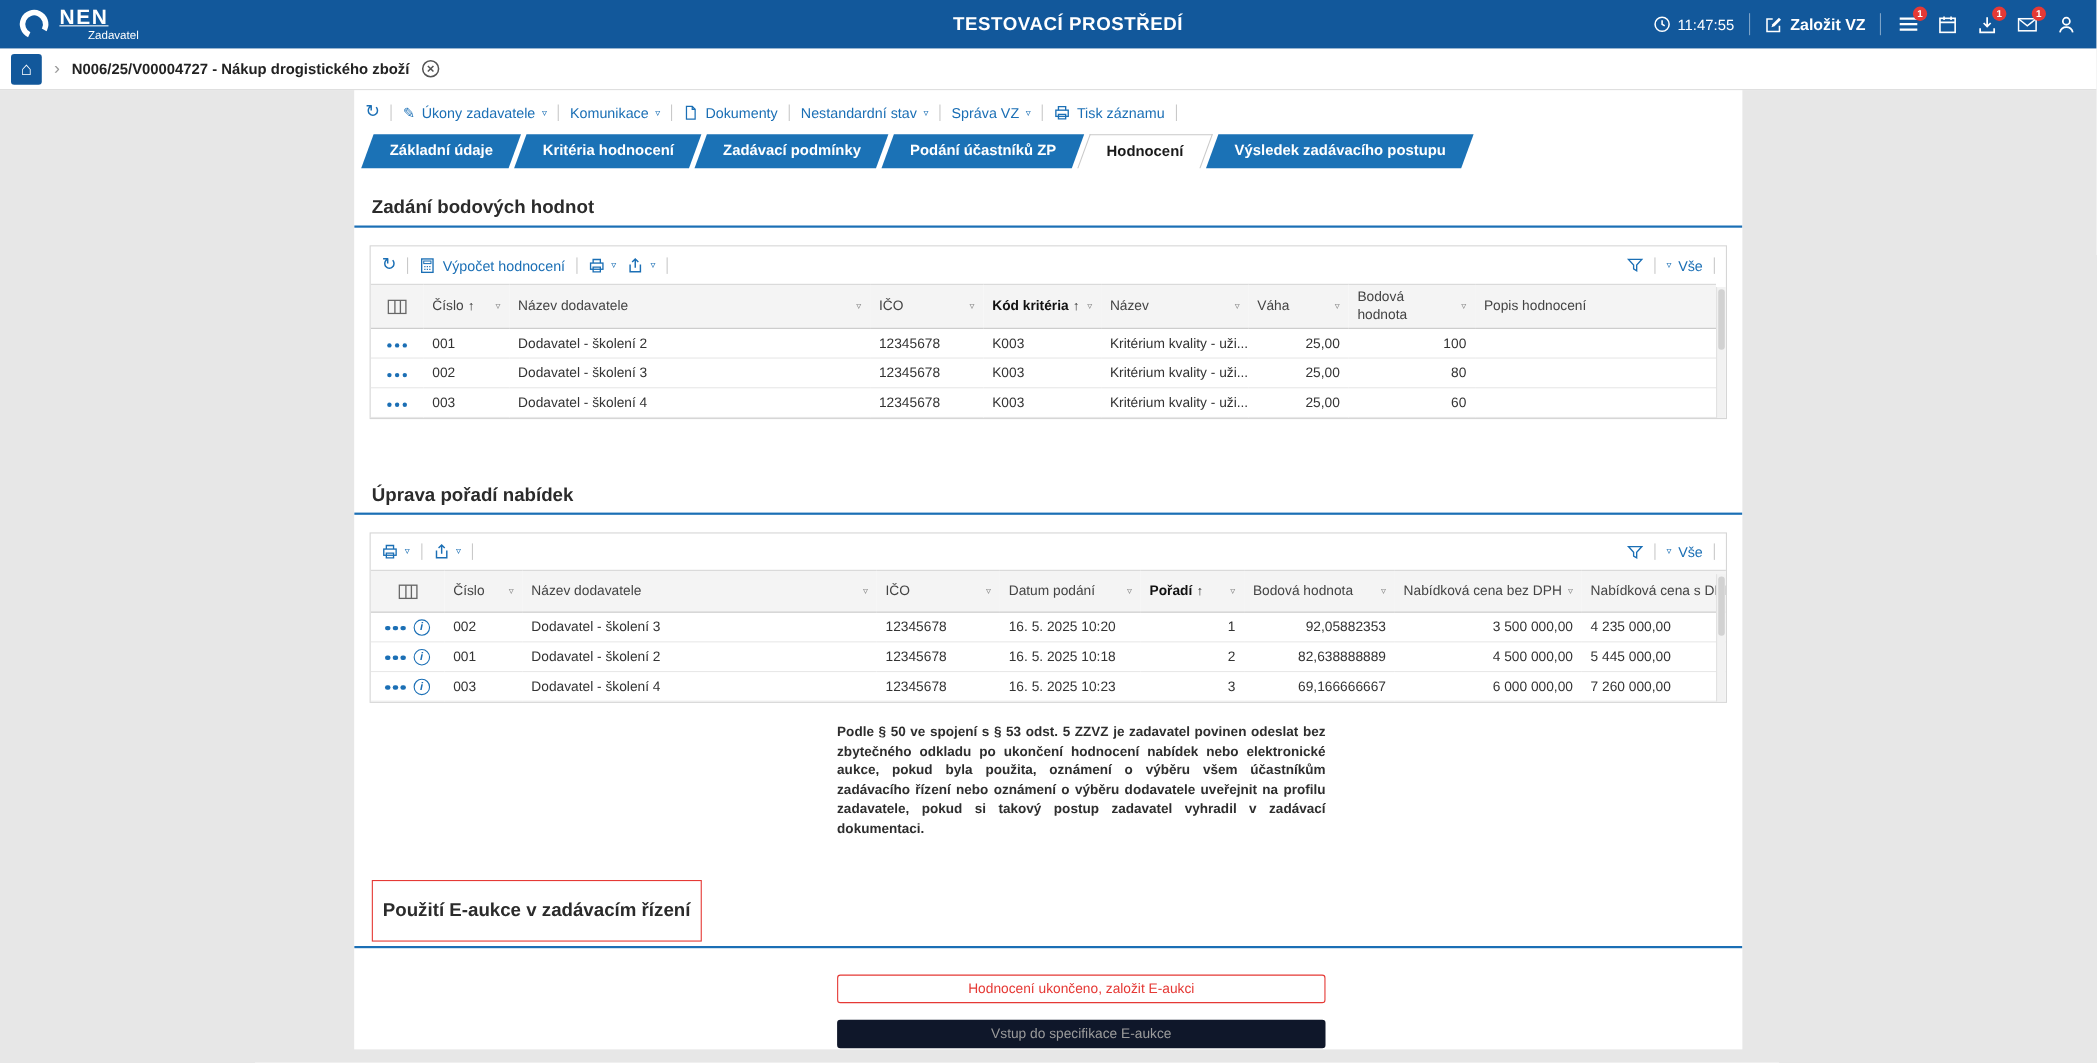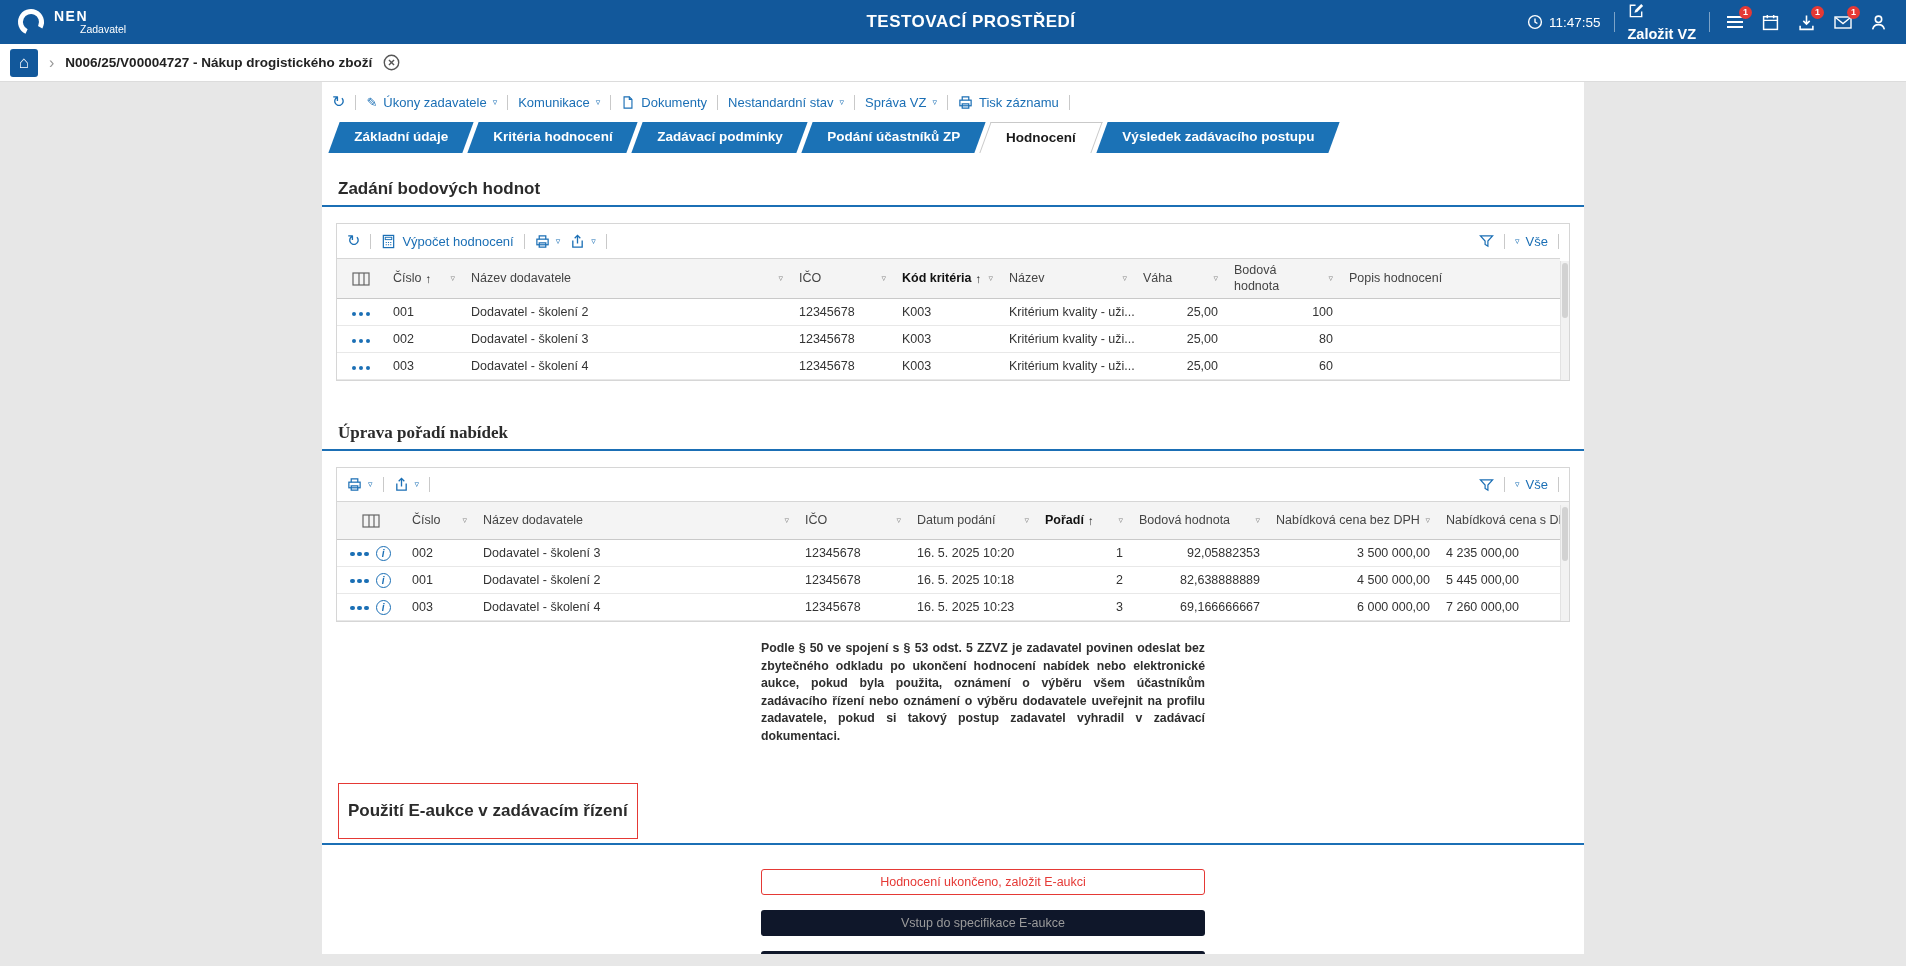--- a/index.html
+++ b/index.html
@@ -12,30 +12,30 @@
     overflow: hidden;
   }
 
   
   .topbar {
     height: 44px; background: #12589b; color: #fff;
     display: flex; align-items: center; padding: 0 16px; position: relative;
   }
   .logo { display: flex; align-items: center; gap: 8px; cursor: pointer; }
   .logo-text { line-height: 1; }
-  .logo-nen { font-size: 14px; font-weight: bold; letter-spacing: 1.5px; }
+  .logo-nen { font-size: 19px; font-weight: bold; letter-spacing: 1.5px; text-decoration: underline; }
   .logo-sub { font-size: 10.5px; margin-left: 26px; margin-top: 1px; }
   .env-title {
     position: absolute; left: 0; right: 0; text-align: center;
     font-weight: bold; font-size: 17px; letter-spacing: .5px; pointer-events: none; margin-left: 36px;
   }
   .top-right { margin-left: auto; display: flex; align-items: center; gap: 13px; z-index: 1; }
   .tsep { width: 1px; height: 20px; background: rgba(255,255,255,.45); }
   .time { display: flex; align-items: center; gap: 6px; font-size: 13.5px; }
-  .createvz { display: flex; align-items: flex-start; gap: 7px; font-weight: bold; font-size: 14.5px; cursor: pointer; flex-direction: column; }
+  .createvz { display: flex; align-items: flex-end; gap: 7px; font-weight: bold; font-size: 14.5px; cursor: pointer; }
   .icon-btn { position: relative; width: 23px; height: 23px; display: flex; align-items: center; justify-content: center; cursor: pointer; }
   .badge {
     position: absolute; top: -5px; right: -6px; min-width: 13px; height: 13px;
     border-radius: 7px; background: #e53935; color: #fff; font-size: 9px;
     line-height: 13px; text-align: center; padding: 0 2px; font-weight: bold;
   }
 
   
   .crumbbar { height: 38px; background: #fff; display: flex; align-items: center; gap: 11px; padding: 0 10px; border-bottom: 1px solid #dcdcdc; }
   .home-tile {
@@ -420,21 +420,21 @@
             <td class="r">60</td>
             <td></td>
           </tr>
         </tbody>
       </table>
       <div class="vscroll">
           <div class="thumb"></div>
         </div>
     </div>
 
-    <div class="sec-head" style="margin-top:42px;font-family:Liberation Serif, serif;">
+    <div class="sec-head" style="margin-top:59px;">
       <span class="sec-title">Úprava pořadí nabídek</span>
     </div>
 
     <div class="card">
       <div class="card-toolbar">
         <span class="pt-item">
           <svg width="15" height="15" viewBox="0 0 16 16">
             <rect x="2" y="5.5" width="12" height="6" fill="none" stroke="#1b6fb5" stroke-width="1.3"></rect>
             <path d="M4.5 5.5V2h7v3.5M4.5 9.5h7V14h-7z" fill="none" stroke="#1b6fb5" stroke-width="1.3"></path>
           </svg>

